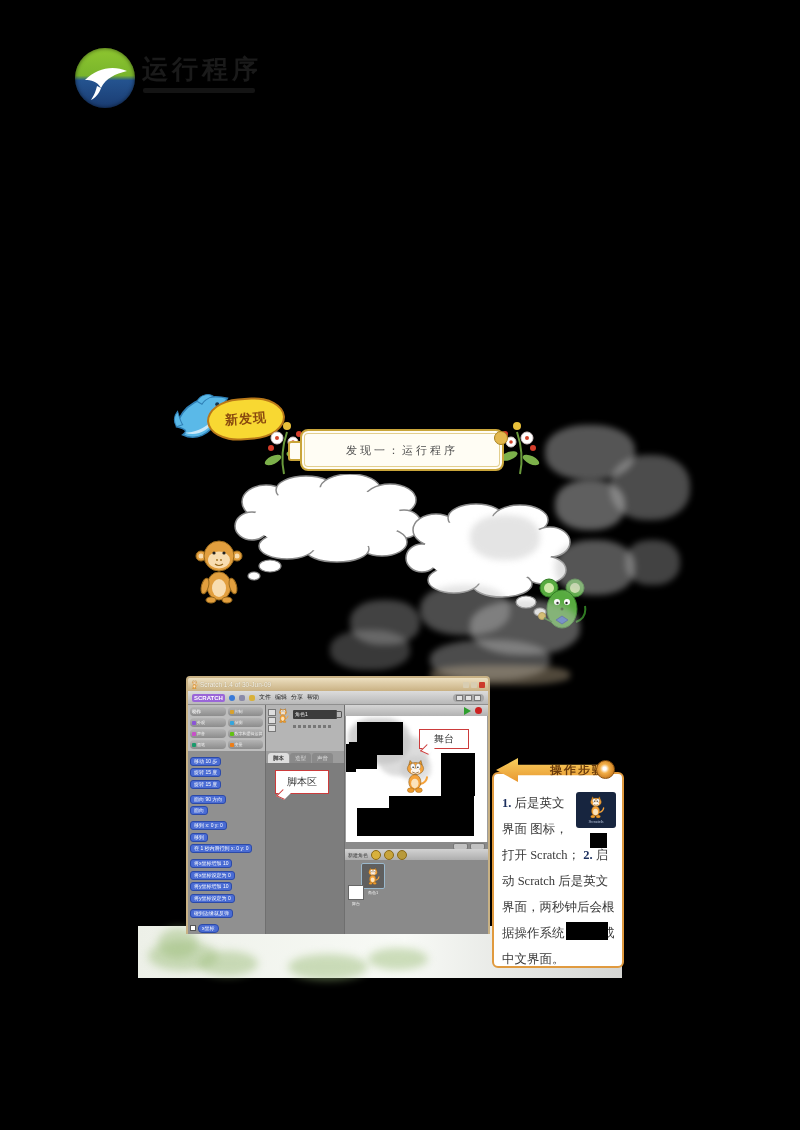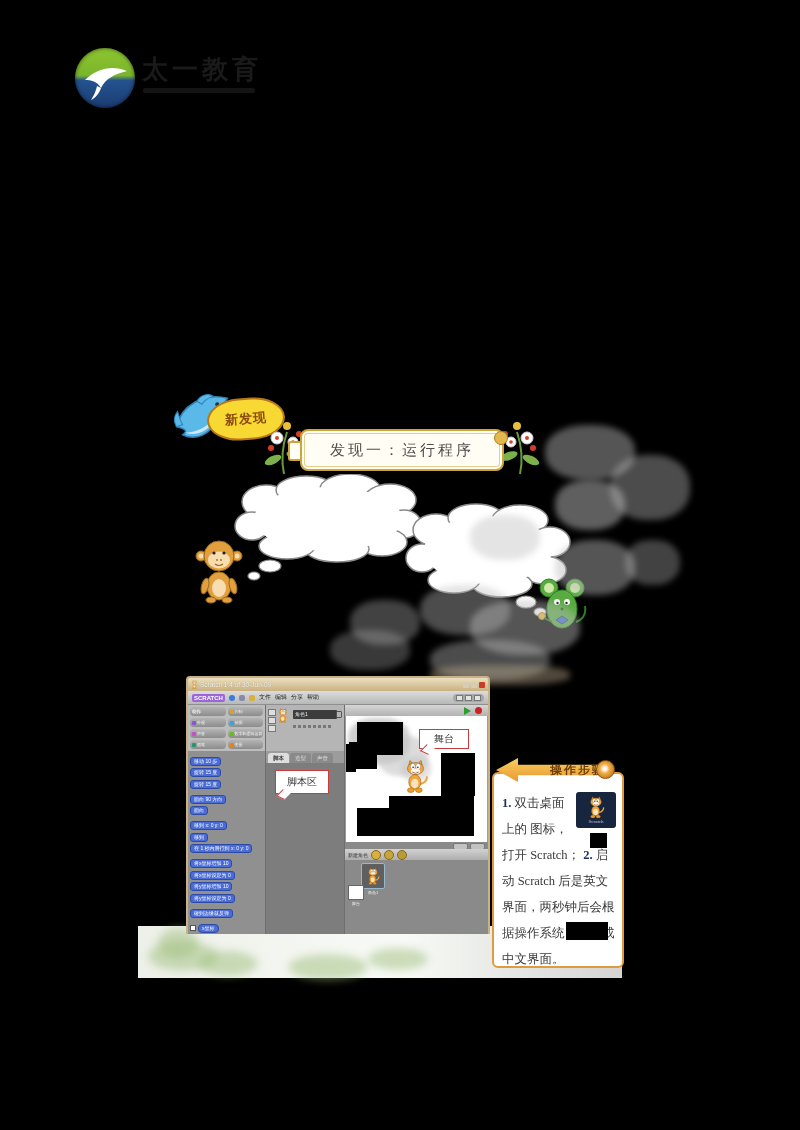--- a/index.html
+++ b/index.html
@@ -24,21 +24,21 @@
   .dolphin{left:172px;top:388px;width:62px;height:56px;}
   .badge{left:207px;top:398px;width:74px;height:38px;background:#f8d832;border:2px solid #b97818;
     border-radius:50% / 60%;display:flex;align-items:center;justify-content:center;
     transform:rotate(-4deg);}
   .badge span{font-size:13px;font-weight:bold;color:#8a4a0e;letter-spacing:1px;}
   .plaque{left:300px;top:429px;width:200px;height:38px;background:#fffdf4;
     border:2px solid #c9a53a;border-radius:8px;box-shadow:inset 0 0 0 2px #fffdf4, inset 0 0 0 3px #e3cf8e;
     display:flex;align-items:center;justify-content:center;}
   .plaque-notch{left:288px;top:441px;width:14px;height:16px;background:#fffdf4;border:2px solid #c9a53a;border-right:none;border-radius:3px 0 0 3px;}
   .plaque-knob{left:494px;top:431px;width:12px;height:12px;background:#e3b84e;border:1px solid #a8821f;border-radius:50%;}
-  .plaque span{font-size:15px;color:#4e4e4e;letter-spacing:3px;font-family:Liberation Sans, sans-serif;}
+  .plaque span{font-size:11px;color:#4e4e4e;letter-spacing:3px;font-family:Liberation Sans, sans-serif;}
   .flower{width:46px;height:56px;}
 
   
   .bubble-svg{pointer-events:none;}
   .bubble-text{font-size:11px;font-weight:bold;color:#3c3c3c;line-height:15px;
     font-family:"Liberation Serif",serif;}
 
   
   .monkey{left:194px;top:536px;width:50px;height:68px;}
   .mouse{left:536px;top:576px;width:52px;height:58px;}
@@ -163,21 +163,21 @@
     </g>
   </defs>
     </svg>
 
   <div class="abs logo-circle">
     <svg viewBox="0 0 60 60" width="60" height="60">
       <path d="M10,32 C22,20 38,17 52,23 C40,26 31,30 26,40 C22,33 16,32 10,32 Z" fill="#fff"></path>
       <path d="M26,40 C24,46 20,50 16,52 C20,46 21,42 22,38 Z" fill="#fff"></path>
     </svg>
   </div>
-  <div class="abs logo-title">太一教育</div>
+  <div class="abs logo-title">运行程序</div>
   <div class="abs logo-sub"></div>
 
   <div class="abs dolphin">
     <svg viewBox="0 0 60 55" width="62" height="56">
       <path d="M4,38 C8,18 30,4 54,10 C48,20 44,24 42,32 C38,46 22,52 10,46 C16,42 12,40 4,38 Z" fill="#5ab9e8" stroke="#2f7fb5" stroke-width="1.5"></path>
       <path d="M4,38 C1,33 1,28 5,23 C7,29 8,33 10,36 Z" fill="#5ab9e8" stroke="#2f7fb5" stroke-width="1"></path>
       <path d="M24,13 C28,6 36,5 40,8 C35,10 31,12 29,16 Z" fill="#5ab9e8" stroke="#2f7fb5" stroke-width="1"></path>
       <path d="M12,44 C24,48 36,42 40,32 C31,40 21,44 12,44 Z" fill="#dff1fb" opacity="0.85"></path>
       <circle cx="44" cy="16" r="2" fill="#15364f"></circle>
     </svg>
@@ -486,21 +486,21 @@
 
   <div class="abs steps">
     <div class="steps-body">
       <span class="desk-icon">
         <svg viewBox="0 0 40 48" width="18" height="24">
             <use href="#cat"></use>
           </svg>
         <span class="cap">Scratch</span>
       </span>
       <span class="step-num">1.</span>
-      <span>双击桌面上的</span>
+      <span>后是英文界面</span>
       <span>图标，打开 Scratch；</span>
       <span class="step-num">2.</span>
       <span>启动 Scratch 后是英文界面，两秒钟后会根据操作系统自动变成中文界面。</span>
     </div>
   </div>
   <div class="abs steps-header">
     <span>操作步骤</span>
   </div>
   <div class="abs swirl"></div>
 

